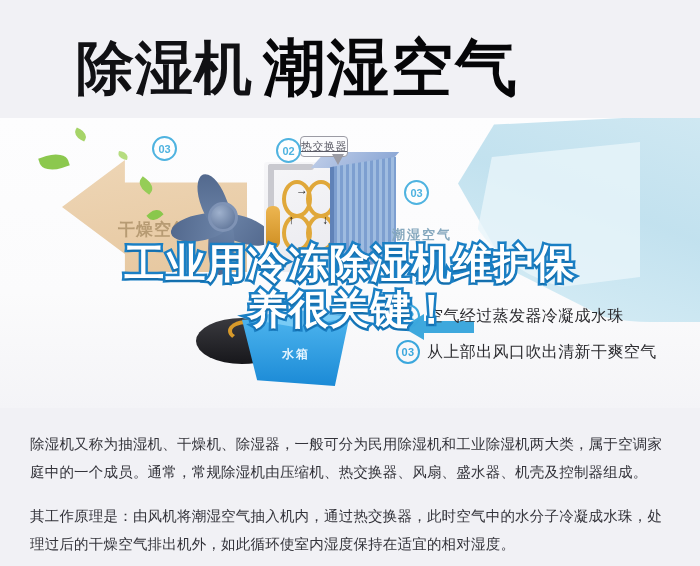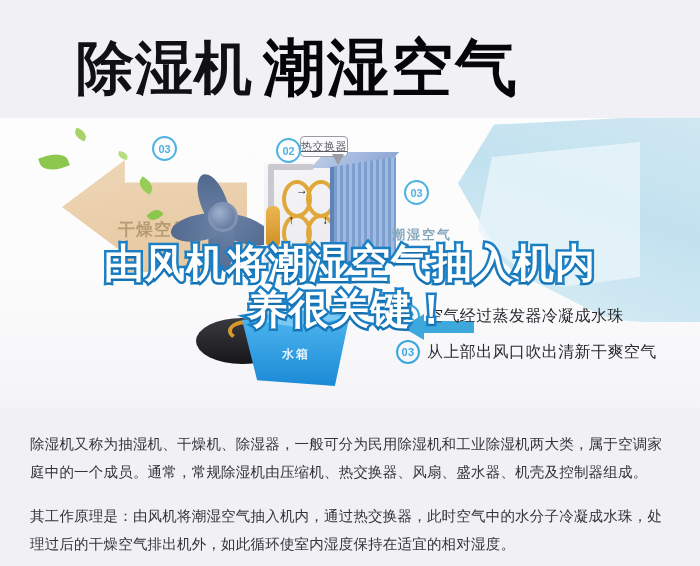--- a/index.html
+++ b/index.html
@@ -282,21 +282,21 @@
       <span class="sbadge">02</span>
       <span>空气经过蒸发器冷凝成水珠</span>
     </div>
     <div class="step s03">
       <span class="sbadge">03</span>
       <span>从上部出风口吹出清新干爽空气</span>
     </div>
   </div>
 
   <div class="overlay">
-    <div class="ovl-line">由风机将潮湿空气抽入机内</div>
+    <div class="ovl-line">工业用冷冻除湿机维护保</div>
     <div class="ovl-line">养很关键！</div>
   </div>
 
   <div class="copy">
     <p>除湿机又称为抽湿机、干燥机、除湿器，一般可分为民用除湿机和工业除湿机两大类，属于空调家庭中的一个成员。通常，常规除湿机由压缩机、热交换器、风扇、盛水器、机壳及控制器组成。</p>
     <p>其工作原理是：由风机将潮湿空气抽入机内，通过热交换器，此时空气中的水分子冷凝成水珠，处理过后的干燥空气排出机外，如此循环使室内湿度保持在适宜的相对湿度。</p>
   </div>
 
 </div>
 

